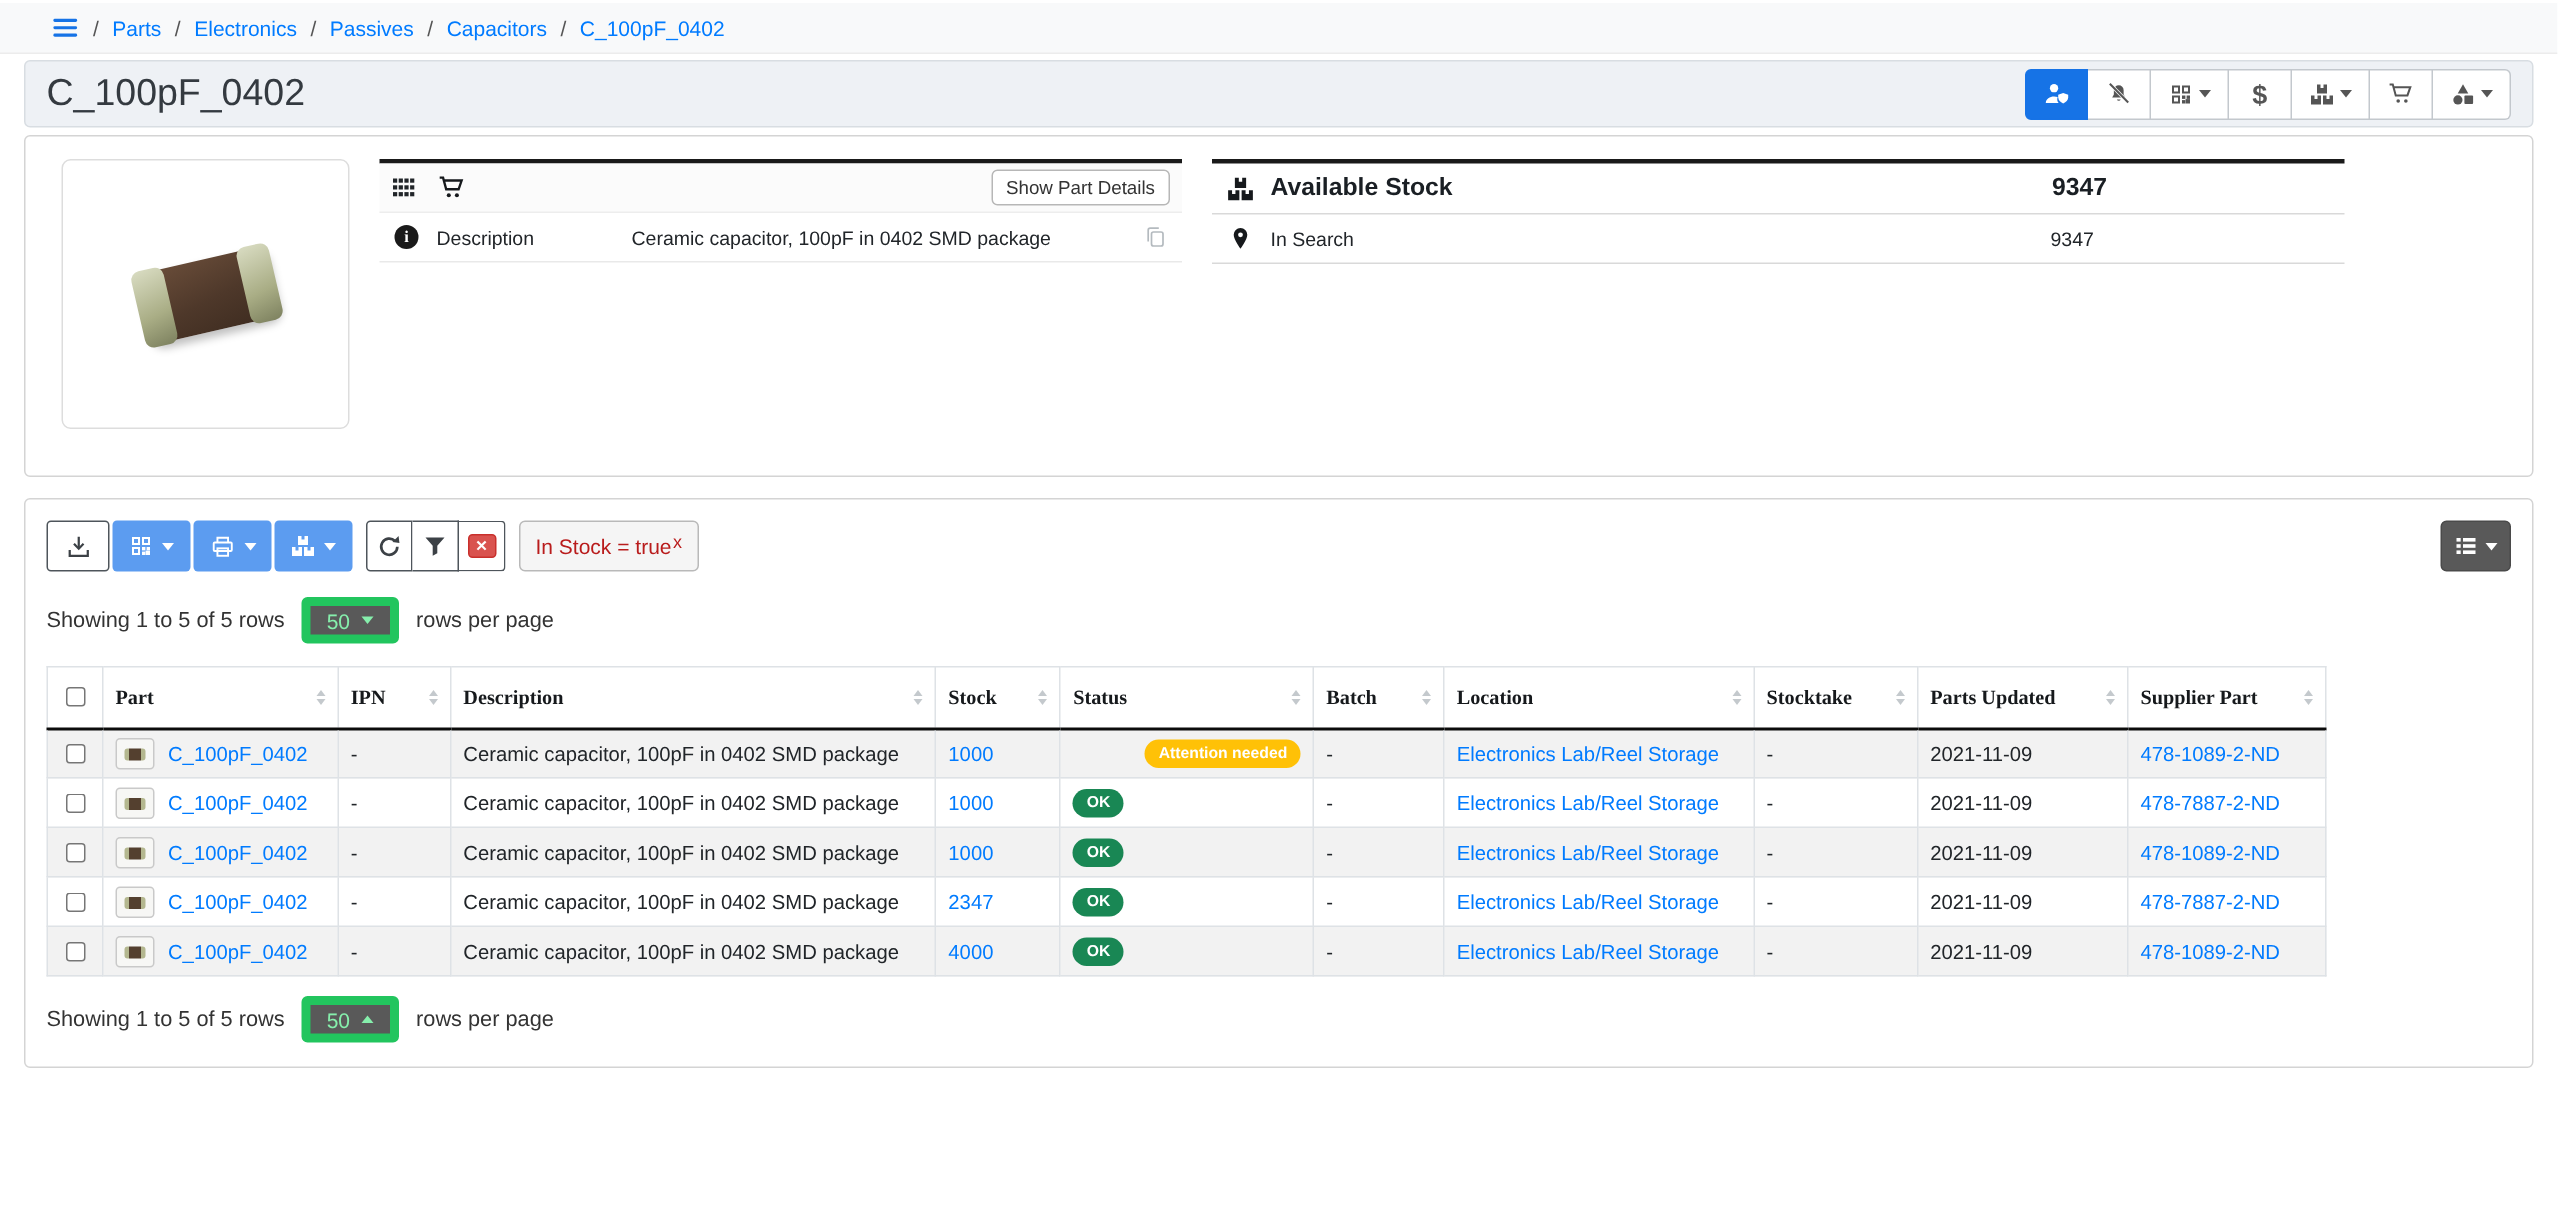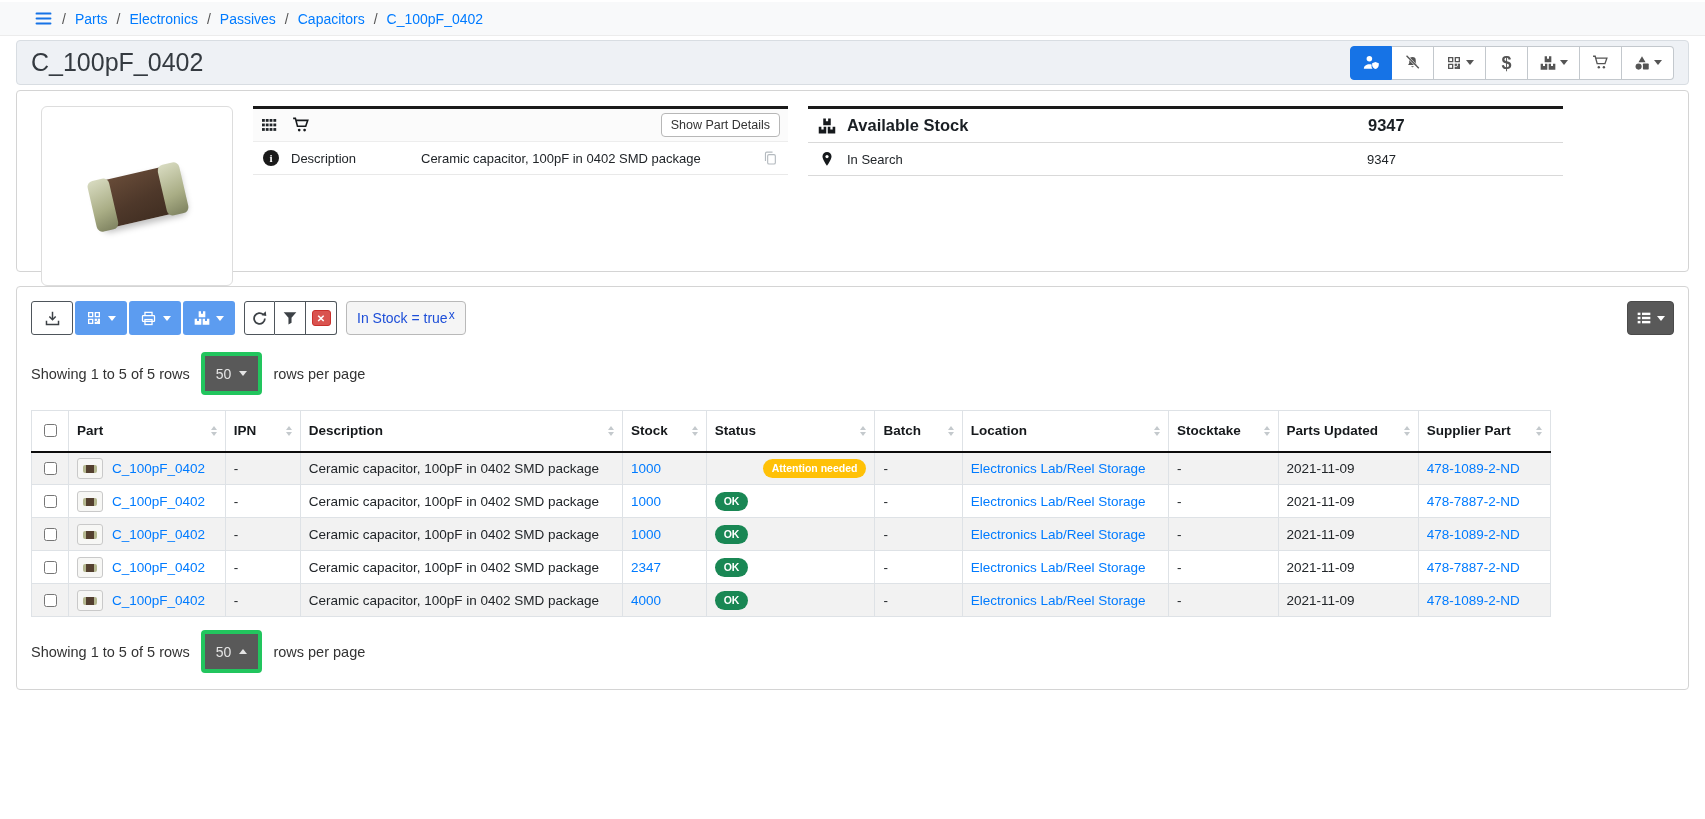--- a/index.html
+++ b/index.html
@@ -39,21 +39,21 @@
   .btn-grp button:last-child { border-radius:0 4px 4px 0; }
   .btn-grp button.active { background:#1673e6; border-color:#1673e6; color:#fff; }
   .btn-grp button.wide { width:52px; }
   .i16 { width:16px; height:16px; } .i17 { width:17px; height:17px; } .i18 { width:18px; height:18px; }
   .dollar { font-size:18px; font-weight:600; line-height:1; }
   .caret-down { width:0; height:0; border-left:4px solid transparent; border-right:4px solid transparent; border-top:5px solid currentColor; }
   .caret-up   { width:0; height:0; border-left:4px solid transparent; border-right:4px solid transparent; border-bottom:5px solid currentColor; }
 
   
   .overview {
-    margin:5px 16px 0; height:182px;
+    margin:5px 16px 0; height:228px;
     border:1px solid #d4d4d4; border-radius:4px; background:#fff;
     display:flex; padding:15px 0 0 24px;
   }
   .part-img-box {
     width:192px; height:180px; border:1px solid #ddd; border-radius:6px;
     position:relative; background:#fff; flex:none;
   }
   .cap { position:absolute; left:52px; top:66px; width:88px; height:48px;
     background:linear-gradient(165deg,#6b4e3a 0%,#4e382a 55%,#3e2c20 100%);
     border-radius:8px; transform:rotate(-13deg);
@@ -105,40 +105,40 @@
   .tb-blue  { width:52px; background:#5c9cf0; color:#fff; }
   .tb-grpB { display:flex; margin-left:9px; }
   .tb-grpB button { width:31px; height:34px; background:#fff; border:1px solid #4e555b;
     border-left-width:0; display:flex; align-items:center; justify-content:center;
     color:#3c4146; cursor:pointer; padding:0; }
   .tb-grpB button:first-child { border-left-width:1px; border-radius:3px 0 0 3px; }
   .tb-grpB button:last-child { border-radius:0 3px 3px 0; }
   .red-x { width:19px; height:16px; background:#d9534f; border:1px solid #c9302c; border-radius:3px;
     color:#fff; font-size:10px; font-weight:bold; display:flex; align-items:center; justify-content:center; }
   .chip { margin-left:9px; height:34px; background:#f5f5f5; border:1px solid #b9b9b9; border-radius:4px;
-    display:flex; align-items:center; padding:0 10px; color:#1d4ed8; font-size:14px; cursor:default; }
+    display:flex; align-items:center; padding:0 10px; color:#b91c1c; font-size:14px; cursor:default; }
   .chip-x { font-size:12px; margin-left:1px; position:relative; top:-3px; cursor:pointer; }
   .tb-spacer { flex:1; }
   .search-box { width:192px; height:34px; border:1px solid #c9c9c9; border-radius:4px;
     padding:0 10px; font-size:14px; font-family:"Liberation Sans",sans-serif; color:#333; }
   .search-box::placeholder { color:#9a9a9a; }
   .cols-btn { margin-left:9px; width:47px; height:34px; background:#595959; border:1px solid #4a4a4a;
     border-radius:4px; color:#fff; display:flex; align-items:center; justify-content:center; gap:5px;
     cursor:pointer; }
 
   .page-info { display:flex; align-items:center; gap:11px; font-size:14.5px; color:#333; }
-  .page-size-btn { background:#595959; border:4px solid #22c55e; color:#e5e5e5; border-radius:4px;
-    height:43px; padding:0 11px; display:flex; align-items:center; gap:8px; font-size:14px; cursor:pointer; }
+  .page-size-btn { background:#595959; border:6px solid #22c55e; color:#86efac; border-radius:4px;
+    height:31px; padding:0 11px; display:flex; align-items:center; gap:8px; font-size:14px; cursor:pointer; }
 
   
   table.stock-table { border-collapse:collapse; width:1520px; margin-top:15px; font-size:13.5px; }
   .stock-table th, .stock-table td { border:1px solid #dee2e6; padding:2px 8px; }
   .stock-table thead th { height:41px; background:#fff; border-bottom:2px solid #0c0c0c;
     text-align:left; font-weight:bold; color:#16191c; }
-  .th-inner { display:flex; align-items:center; justify-content:space-between; gap:20px; }
+  .th-inner { display:flex; align-items:center; justify-content:space-between; gap:20px;font-family:Liberation Serif, serif; }
   .sorter { display:inline-flex; flex-direction:column; gap:2px; }
   .sorter i { display:block; width:0; height:0; border-left:3.5px solid transparent; border-right:3.5px solid transparent; }
   .sorter .s-up { border-bottom:4px solid #c4c9cd; }
   .sorter .s-dn { border-top:4px solid #c4c9cd; }
   .stock-table tbody td { height:33px; }
   .stock-table tbody tr.striped { background:#f2f2f2; }
   .c-center { text-align:center; }
   .part-cell { display:flex; align-items:center; gap:9px; }
   .thumb { width:26px; height:21px; border:1px solid #c9c9c9; border-radius:3px; background:#f7f7f5;
     position:relative; flex:none; }

